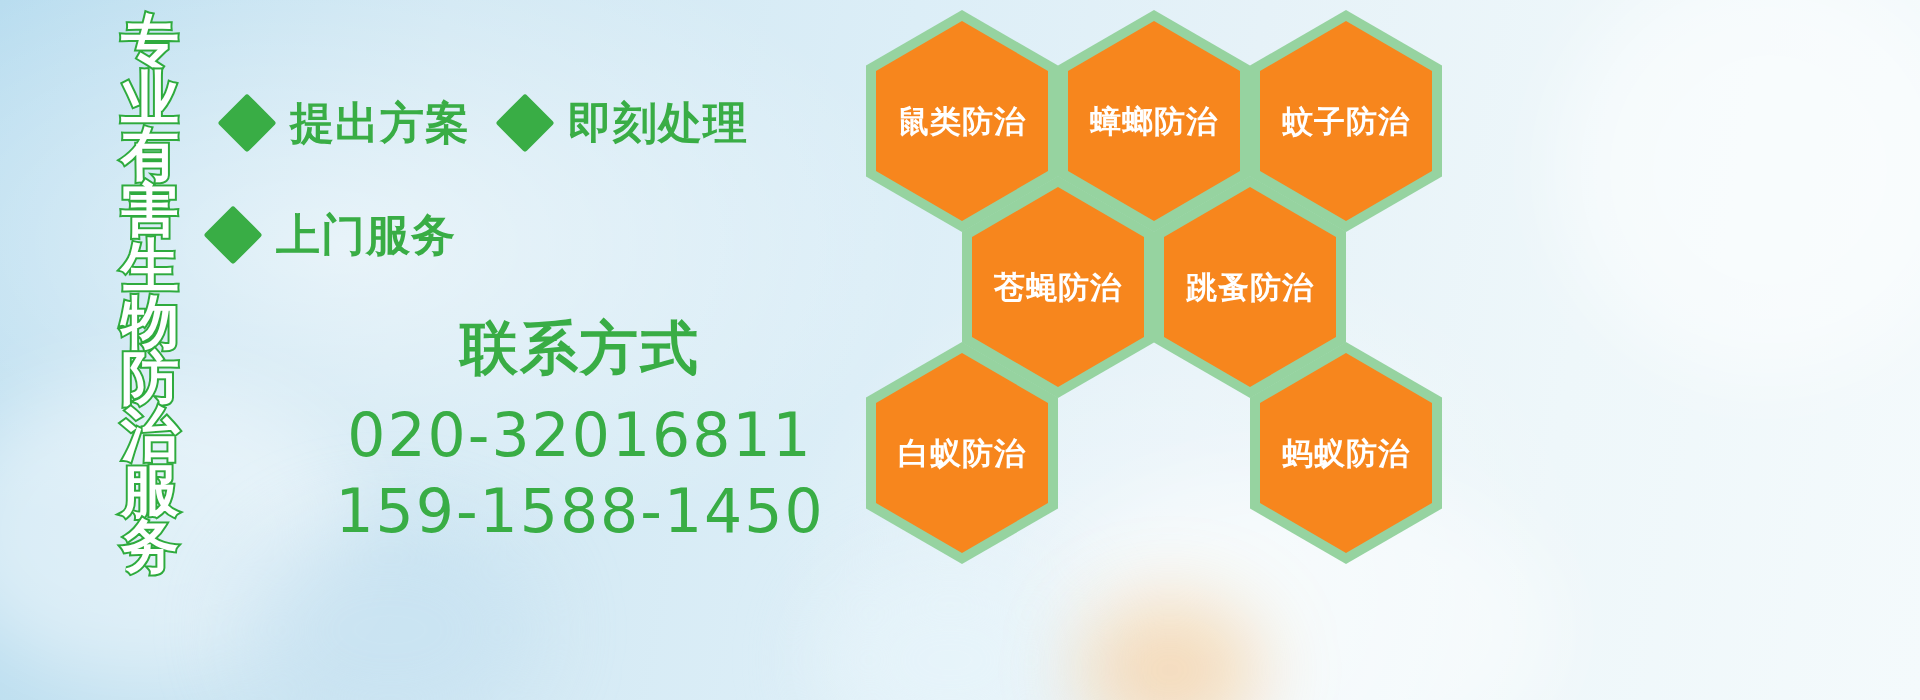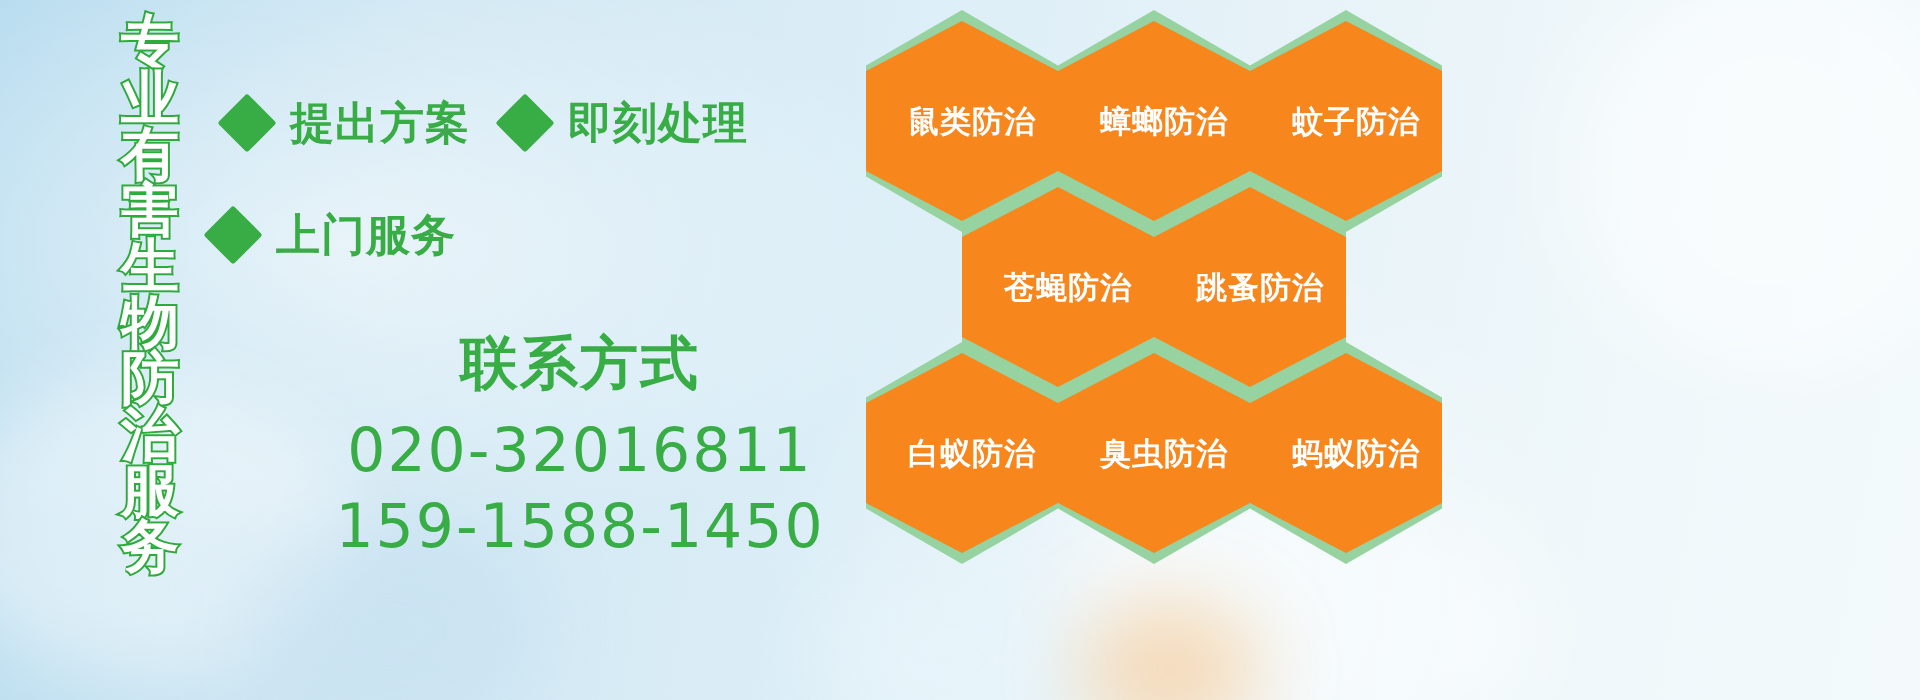--- a/index.html
+++ b/index.html
@@ -95,21 +95,20 @@
   }
   .slogan-gap { width: 34px; flex: 0 0 auto; }
 
   
   #contact-block {
     position: absolute;
     left: 300px;
     top: 312px;
     width: 560px;
     text-align: center;
-    margin-top: 15px;
   }
   #contact-label {
     font-family: "DejaVu Sans", "Liberation Sans", sans-serif;
     font-size: 58px;
     line-height: 72px;
     font-weight: 700;
     color: #39ad45;
     letter-spacing: 2px;
   }
   .contact-phone {
@@ -144,21 +143,20 @@
   }
   .hex-inner {
     width: 172px;
     height: 200px;
     display: flex;
     align-items: center;
     justify-content: center;
     -webkit-clip-path: polygon(50% 0%, 100% 25%, 100% 75%, 50% 100%, 0% 75%, 0% 25%);
     clip-path: polygon(50% 0%, 100% 25%, 100% 75%, 50% 100%, 0% 75%, 0% 25%);
     background: #f7861d;
-    padding-left: 20px;
   }
   .hex-label {
     font-family: "DejaVu Sans", "Liberation Sans", sans-serif;
     font-size: 31px;
     line-height: 36px;
     font-weight: 700;
     color: #ffffff;
     text-align: center;
     letter-spacing: 1px;
     white-space: nowrap;
@@ -258,25 +256,20 @@
         <span class="hex-label">苍蝇防治</span>
       </div>
     </div>
 
     <div class="hex" id="hex-termite">
       <div class="hex-inner">
         <span class="hex-label">白蚁防治</span>
       </div>
     </div>
 
-    <div class="hex" id="hex-bedbug">
-      <div class="hex-inner">
-        <span class="hex-label">臭虫防治</span>
-      </div>
-    </div>
 
     <div class="hex" id="hex-ant">
       <div class="hex-inner">
         <span class="hex-label">蚂蚁防治</span>
       </div>
     </div>
 
   </div>
 
 </div>

